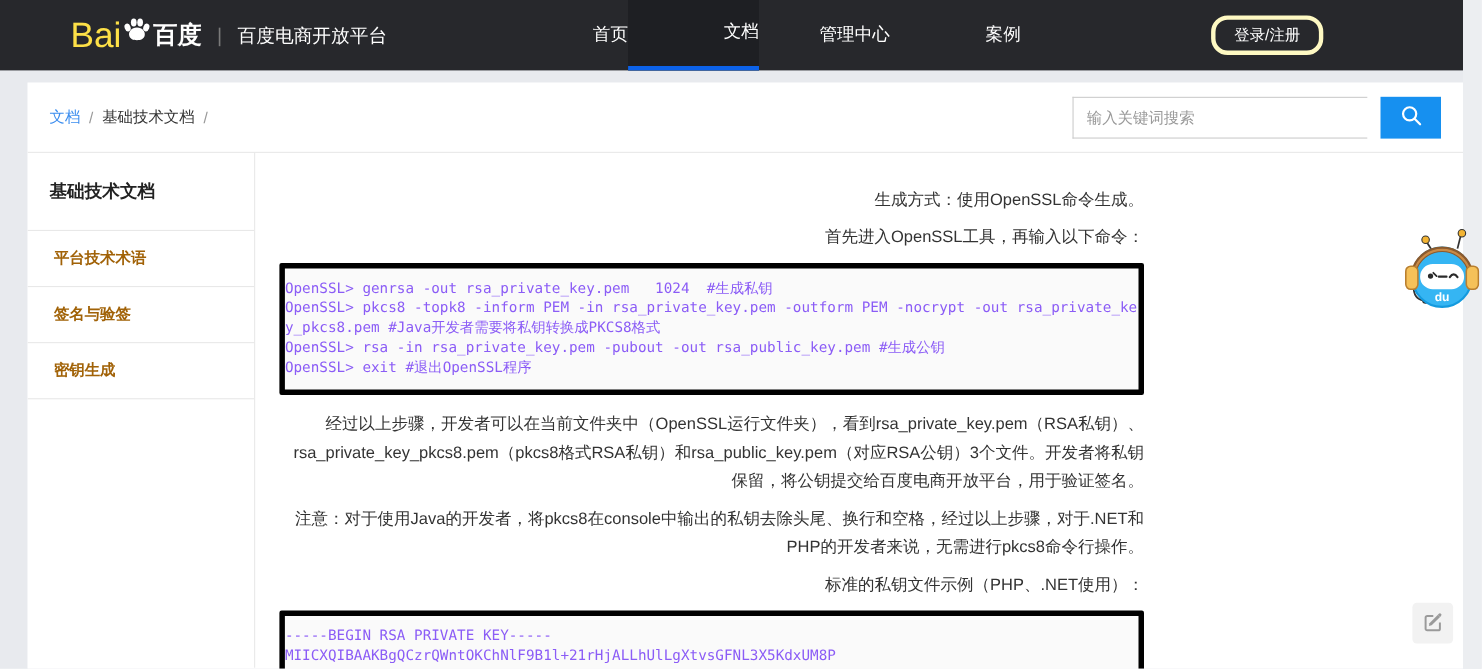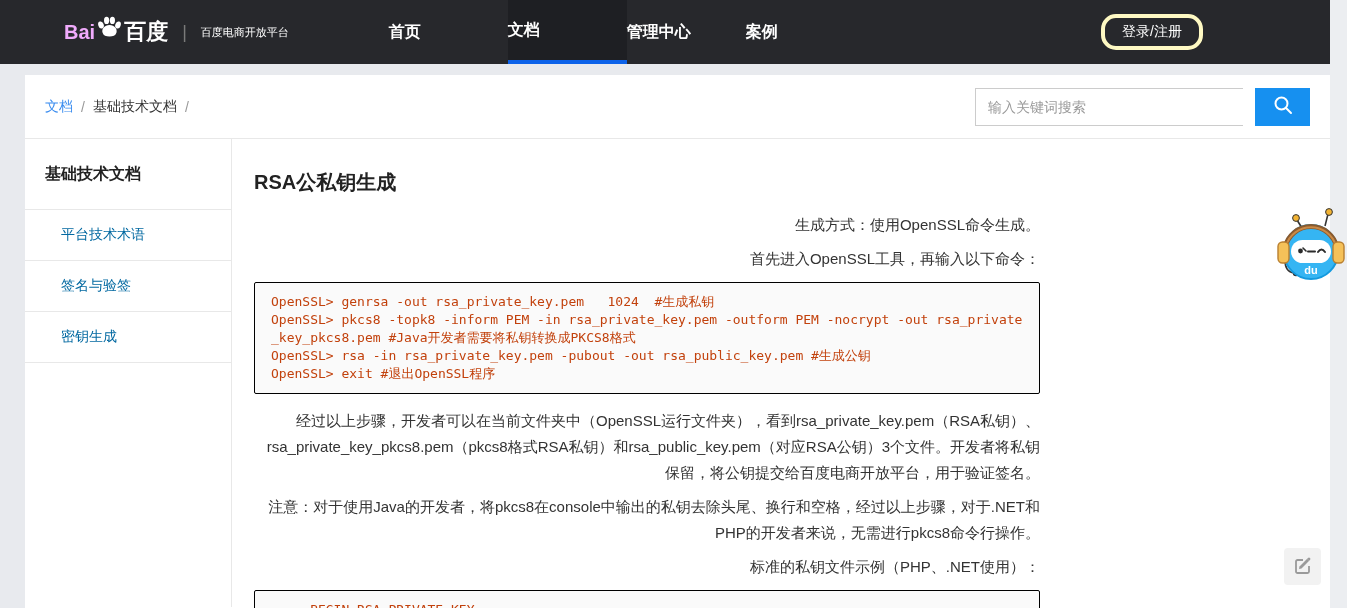--- a/index.html
+++ b/index.html
@@ -7,29 +7,29 @@
   body {
     font-family:"Liberation Sans","DejaVu Sans",sans-serif;
     background:#e8eaee; position:relative; color:#333;
   }
   
   .navbar {
     height:64px; background:#27282c; display:flex; align-items:center;
     width:1330px;
   }
   .logo-wrap { display:flex; align-items:center; margin-left:64px; }
-  .logo-bai { color:#f0abfc; font-size:20px; font-weight:bold; letter-spacing:0; }
+  .logo-bai { color:#fde047; font-size:32px; font-weight:normal; letter-spacing:0; }
   .paw { margin:0 2px 6px 1px; }
   .logo-du { color:#fff; font-size:22px; font-weight:bold; }
   .logo-divider { color:#7a7a7a; font-size:18px; margin:0 14px; font-weight:200; }
-  .site-name { color:#fff; font-size:11px; }
+  .site-name { color:#fff; font-size:17px; }
   .nav-menu { display:flex; margin-left:100px; height:64px; }
   .nav-item {
-    width:119px; height:64px; line-height:64px; text-align:left;
-    color:#fff; font-size:16px; cursor:pointer; position:relative;font-weight:bold;
+    width:119px; height:64px; line-height:64px; text-align:right;
+    color:#fff; font-size:16px; cursor:pointer; position:relative;
   }
   .nav-item.active { background:#1e1f23; border-bottom:4px solid #0c62e9; line-height:60px; }
   .login-btn {
     margin-left:auto; margin-right:127px;
     border:4px solid #fef9c3; border-radius:15px; color:#fff;
     font-size:14px; padding:5px 17px; background:transparent; cursor:pointer;
     white-space:nowrap;
   }
   
   .scroll-strip {
@@ -59,31 +59,31 @@
     display:flex; align-items:center; justify-content:center;
   }
   
   .body-row { display:flex; height:468px; }
   .sidebar { width:207px; border-right:1px solid #e8e8e8; flex-shrink:0; }
   .sidebar-title {
     font-size:16px; font-weight:bold; color:#222; padding:25px 20px 24px 20px;
     border-bottom:1px solid #e8e8e8;
   }
   .sidebar-item {
-    font-size:14px; color:#0369a1; padding:16px 36px;
-    border-bottom:1px solid #e8e8e8; cursor:pointer;
+    font-size:14px; color:#a16207; padding:16px 24px;
+    border-bottom:1px solid #e8e8e8; cursor:pointer;font-weight:bold;
   }
   .main { flex:1; padding:30px 0 0 22px; }
   .main-inner { width:786px; }
   .doc-title { font-size:20px; font-weight:bold; color:#222; margin-bottom:16px; }
   .para { font-size:15px; color:#333; line-height:26px; margin-bottom:8px;text-align:right; }
   .codeblock {
-    background:#fafafa; border:1px solid #000000; border-radius:2px;
-    padding:10px 16px; font-family:"DejaVu Sans Mono","Liberation Mono",monospace;
-    font-size:13px; line-height:18px; color:#c2410c;
+    background:#fafafa; border:5px solid #000000; border-radius:2px;
+    padding:10px 0; font-family:"DejaVu Sans Mono","Liberation Mono",monospace;
+    font-size:13px; line-height:18px; color:#8b5cf6;
     white-space:pre-wrap; word-break:break-all;
     margin:10px 0 14px 0;
   }
   
   .mascot { position:absolute; top:204px; right:2px; width:68px; height:80px; z-index:6; cursor:pointer; }
   .edit-fab {
     position:absolute; top:548px; right:26px; width:37px; height:37px;
     background:#f2f2f2; border:none; border-radius:4px; cursor:pointer;
     display:flex; align-items:center; justify-content:center; z-index:6;
   }
@@ -141,21 +141,20 @@
   <div class="body-row">
     <aside class="sidebar">
       <div class="sidebar-title">基础技术文档</div>
       <div class="sidebar-item">平台技术术语</div>
       <div class="sidebar-item">签名与验签</div>
       <div class="sidebar-item">密钥生成</div>
     </aside>
 
     <main class="main">
       <div class="main-inner">
-        <h1 class="doc-title">RSA公私钥生成</h1>
         <p class="para">生成方式：使用OpenSSL命令生成。</p>
         <p class="para">首先进入OpenSSL工具，再输入以下命令：</p>
         <pre class="codeblock">OpenSSL&gt; genrsa -out rsa_private_key.pem   1024  #生成私钥
 OpenSSL&gt; pkcs8 -topk8 -inform PEM -in rsa_private_key.pem -outform PEM -nocrypt -out rsa_private_key_pkcs8.pem #Java开发者需要将私钥转换成PKCS8格式
 OpenSSL&gt; rsa -in rsa_private_key.pem -pubout -out rsa_public_key.pem #生成公钥
 OpenSSL&gt; exit #退出OpenSSL程序</pre>
         <p class="para">经过以上步骤，开发者可以在当前文件夹中（OpenSSL运行文件夹），看到rsa_private_key.pem（RSA私钥）、rsa_private_key_pkcs8.pem（pkcs8格式RSA私钥）和rsa_public_key.pem（对应RSA公钥）3个文件。开发者将私钥保留，将公钥提交给百度电商开放平台，用于验证签名。</p>
         <p class="para">注意：对于使用Java的开发者，将pkcs8在console中输出的私钥去除头尾、换行和空格，经过以上步骤，对于.NET和PHP的开发者来说，无需进行pkcs8命令行操作。</p>
         <p class="para">标准的私钥文件示例（PHP、.NET使用）：</p>
         <pre class="codeblock">-----BEGIN RSA PRIVATE KEY-----

